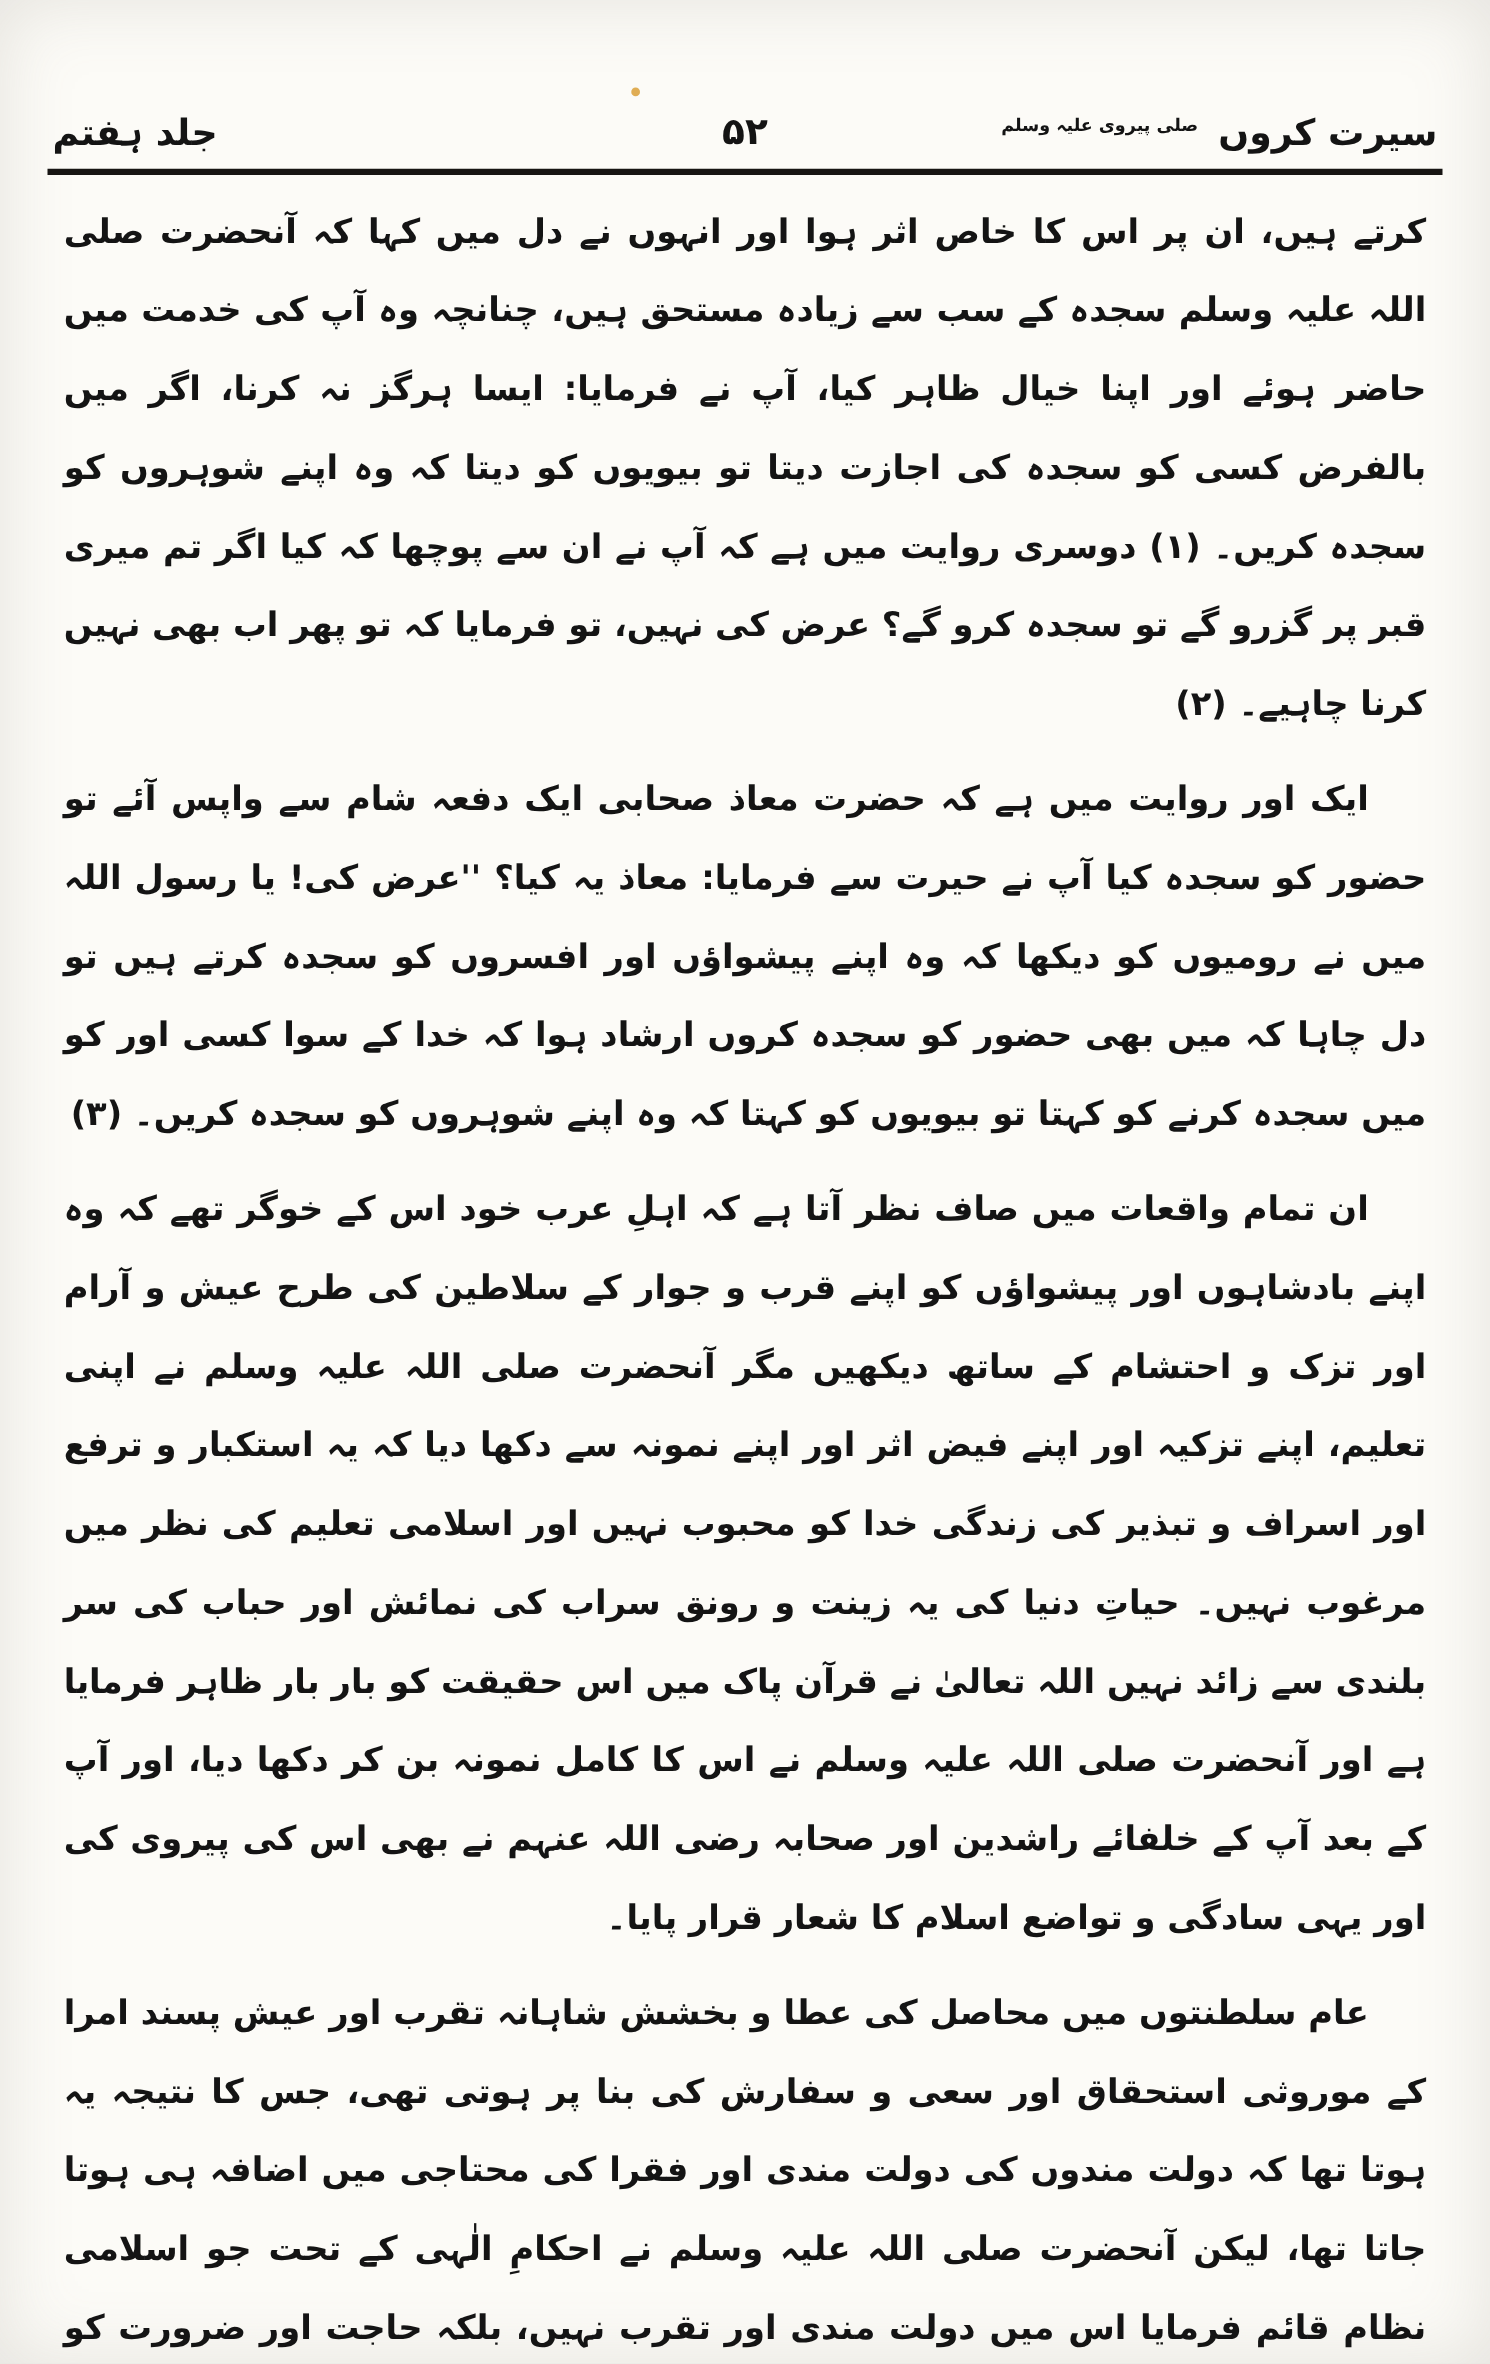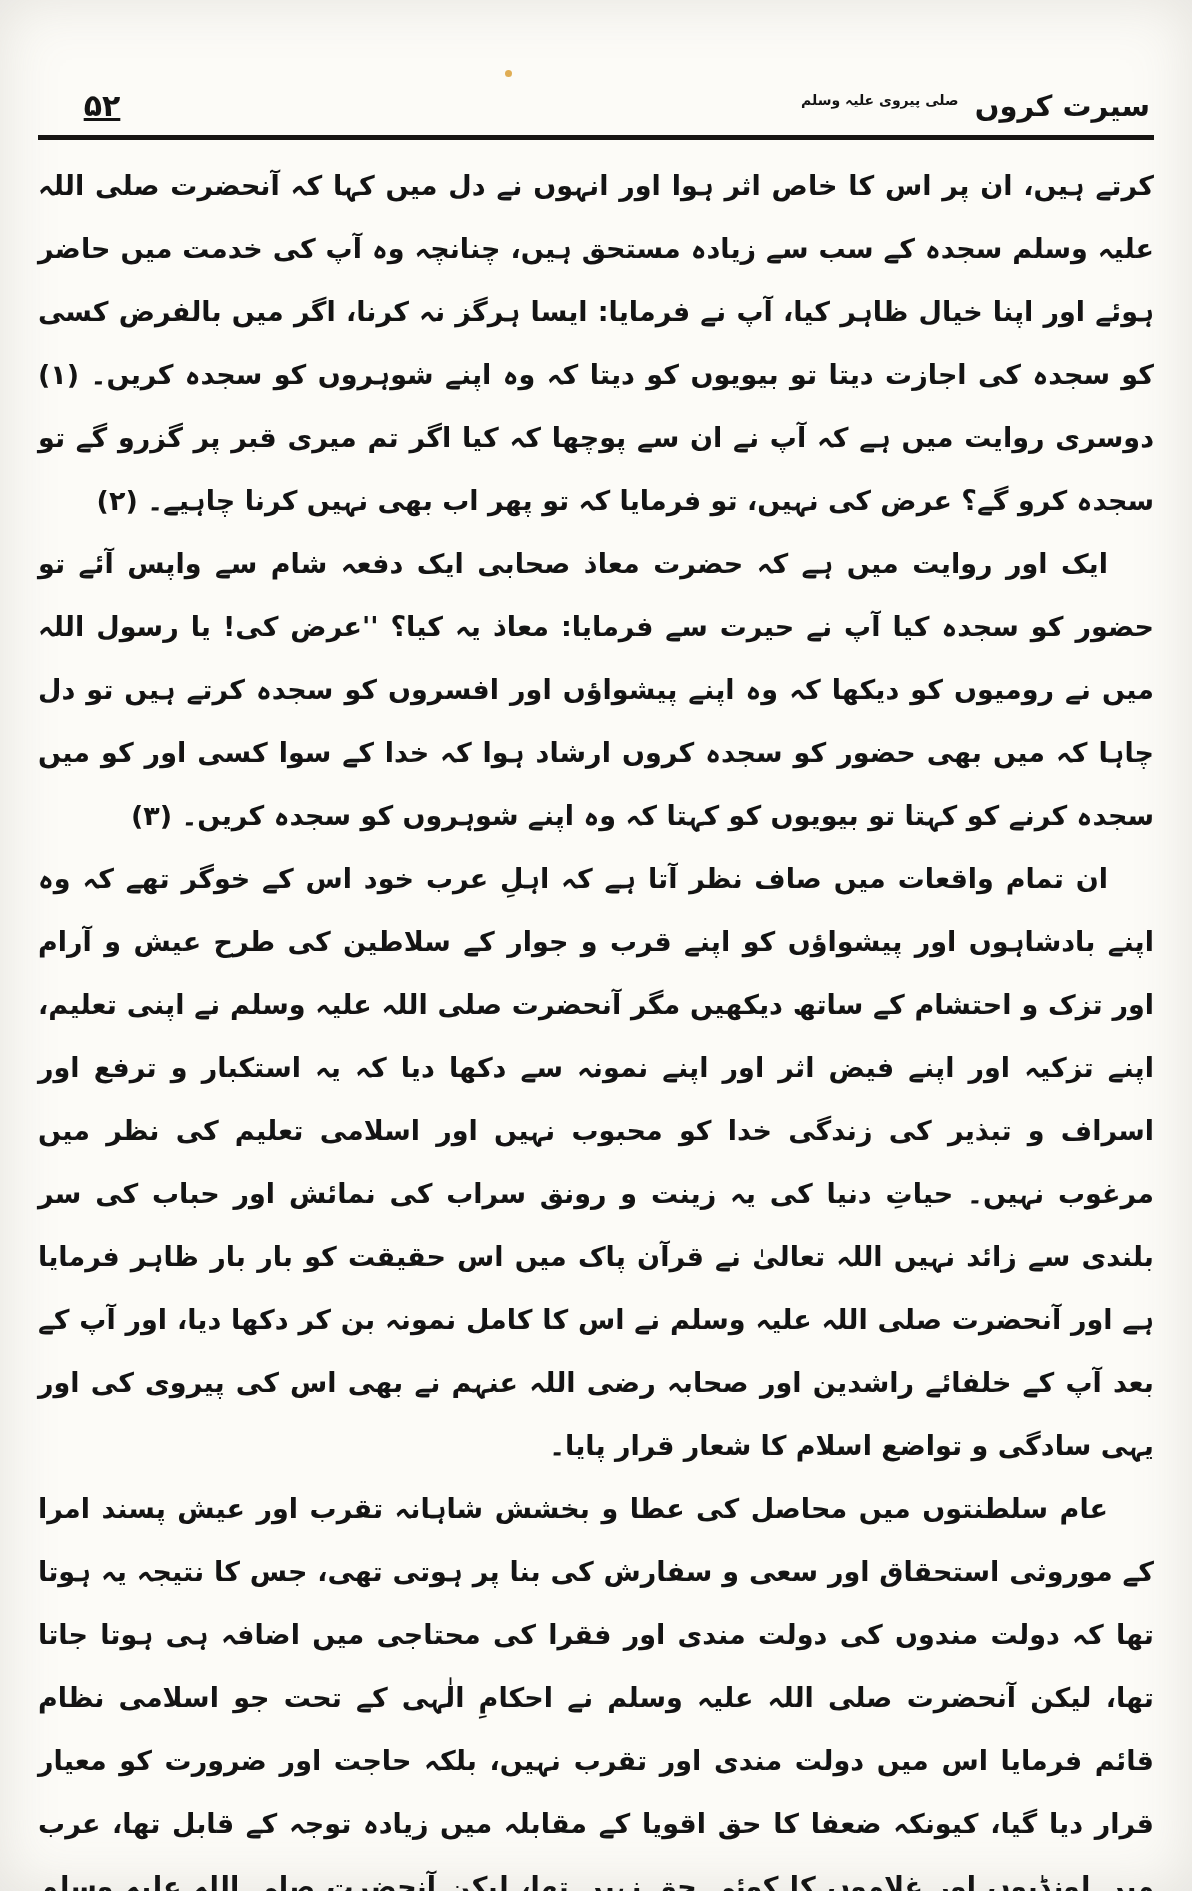--- a/index.html
+++ b/index.html
@@ -23,50 +23,51 @@
     width: 7px; height: 7px; border-radius: 50%;
     background: #d89a2b; opacity: .8;
   }
   .page-header {
     display: flex; align-items: flex-end;
     font-weight: bold; font-size: 29px;
     padding: 30px 4px 0 4px;
   }
   .header-title { flex: 1; text-align: start; white-space: nowrap; }
   .salawat { font-size: 14px; vertical-align: super; margin-right: 6px; font-weight: bold; }
-  .page-number { width: 120px; text-align: center; font-size: 30px; text-decoration: underline; }
+  .page-number { width: 120px; text-align: center; font-size: 30px; }
   .volume { flex: 1; text-align: end; white-space: nowrap; }
   .header-rule {
     margin-top: 12px;
     border-bottom: 5px solid #171513;
   }
   .body-text {
     margin-top: 14px;
     font-size: 27px;
     font-weight: bold;
     line-height: 63px;
     text-align: justify;
     text-justify: inter-word;
   }
-  .para { margin: 0; }
+  .para { margin: 13px; }
   .para.indent { text-indent: 46px; }
 </style>
 </head>
 <body>
 
 <div class="page">
 
   <div class="scan-dot"></div>
 
   <header class="page-header">
     <div class="header-title">
       <span>سیرت کروں</span>
       <span class="salawat">صلی پیروی علیہ وسلم</span>
     </div>
     <div class="page-number">۵۲</div>
+    <div class="volume">جلد ہفتم</div>
   </header>
 
   <div class="header-rule"></div>
 
   <main class="body-text">
     <p class="para">کرتے ہیں، ان پر اس کا خاص اثر ہوا اور انہوں نے دل میں کہا کہ آنحضرت صلی اللہ علیہ وسلم سجدہ کے سب سے زیادہ مستحق ہیں، چنانچہ وہ آپ کی خدمت میں حاضر ہوئے اور اپنا خیال ظاہر کیا، آپ نے فرمایا: ایسا ہرگز نہ کرنا، اگر میں بالفرض کسی کو سجدہ کی اجازت دیتا تو بیویوں کو دیتا کہ وہ اپنے شوہروں کو سجدہ کریں۔ (۱) دوسری روایت میں ہے کہ آپ نے ان سے پوچھا کہ کیا اگر تم میری قبر پر گزرو گے تو سجدہ کرو گے؟ عرض کی نہیں، تو فرمایا کہ تو پھر اب بھی نہیں کرنا چاہیے۔ (۲)</p>
     <p class="para indent">ایک اور روایت میں ہے کہ حضرت معاذ صحابی ایک دفعہ شام سے واپس آئے تو حضور کو سجدہ کیا آپ نے حیرت سے فرمایا: معاذ یہ کیا؟ ''عرض کی! یا رسول اللہ میں نے رومیوں کو دیکھا کہ وہ اپنے پیشواؤں اور افسروں کو سجدہ کرتے ہیں تو دل چاہا کہ میں بھی حضور کو سجدہ کروں ارشاد ہوا کہ خدا کے سوا کسی اور کو میں سجدہ کرنے کو کہتا تو بیویوں کو کہتا کہ وہ اپنے شوہروں کو سجدہ کریں۔ (۳)</p>
     <p class="para indent">ان تمام واقعات میں صاف نظر آتا ہے کہ اہلِ عرب خود اس کے خوگر تھے کہ وہ اپنے بادشاہوں اور پیشواؤں کو اپنے قرب و جوار کے سلاطین کی طرح عیش و آرام اور تزک و احتشام کے ساتھ دیکھیں مگر آنحضرت صلی اللہ علیہ وسلم نے اپنی تعلیم، اپنے تزکیہ اور اپنے فیض اثر اور اپنے نمونہ سے دکھا دیا کہ یہ استکبار و ترفع اور اسراف و تبذیر کی زندگی خدا کو محبوب نہیں اور اسلامی تعلیم کی نظر میں مرغوب نہیں۔ حیاتِ دنیا کی یہ زینت و رونق سراب کی نمائش اور حباب کی سر بلندی سے زائد نہیں اللہ تعالیٰ نے قرآن پاک میں اس حقیقت کو بار بار ظاہر فرمایا ہے اور آنحضرت صلی اللہ علیہ وسلم نے اس کا کامل نمونہ بن کر دکھا دیا، اور آپ کے بعد آپ کے خلفائے راشدین اور صحابہ رضی اللہ عنہم نے بھی اس کی پیروی کی اور یہی سادگی و تواضع اسلام کا شعار قرار پایا۔</p>
     <p class="para indent">عام سلطنتوں میں محاصل کی عطا و بخشش شاہانہ تقرب اور عیش پسند امرا کے موروثی استحقاق اور سعی و سفارش کی بنا پر ہوتی تھی، جس کا نتیجہ یہ ہوتا تھا کہ دولت مندوں کی دولت مندی اور فقرا کی محتاجی میں اضافہ ہی ہوتا جاتا تھا، لیکن آنحضرت صلی اللہ علیہ وسلم نے احکامِ الٰہی کے تحت جو اسلامی نظام قائم فرمایا اس میں دولت مندی اور تقرب نہیں، بلکہ حاجت اور ضرورت کو معیار قرار دیا گیا، کیونکہ ضعفا کا حق اقویا کے مقابلہ میں زیادہ توجہ کے قابل تھا، عرب میں لونڈیوں اور غلاموں کا کوئی حق نہیں تھا، لیکن آنحضرت صلی اللہ علیہ وسلم نے حقوق میں ان کو بھی آزاد لوگوں کے ساتھ حصہ دیا، ابوداؤد میں حضرت عائشہ سے روایت ہے کہ آنحضرت صلی اللہ علیہ وسلم کے پاس ایک تھیلی لائی گئی جس میں کچھ یمنی مہریں تھیں، آپ نے ان کو لونڈیوں اور آزاد عورتوں پر تقسیم کر دیا، وظیفے جب تقسیم ہوتے تو آزاد شدہ غلاموں کو سب سے</p>
   </main>

